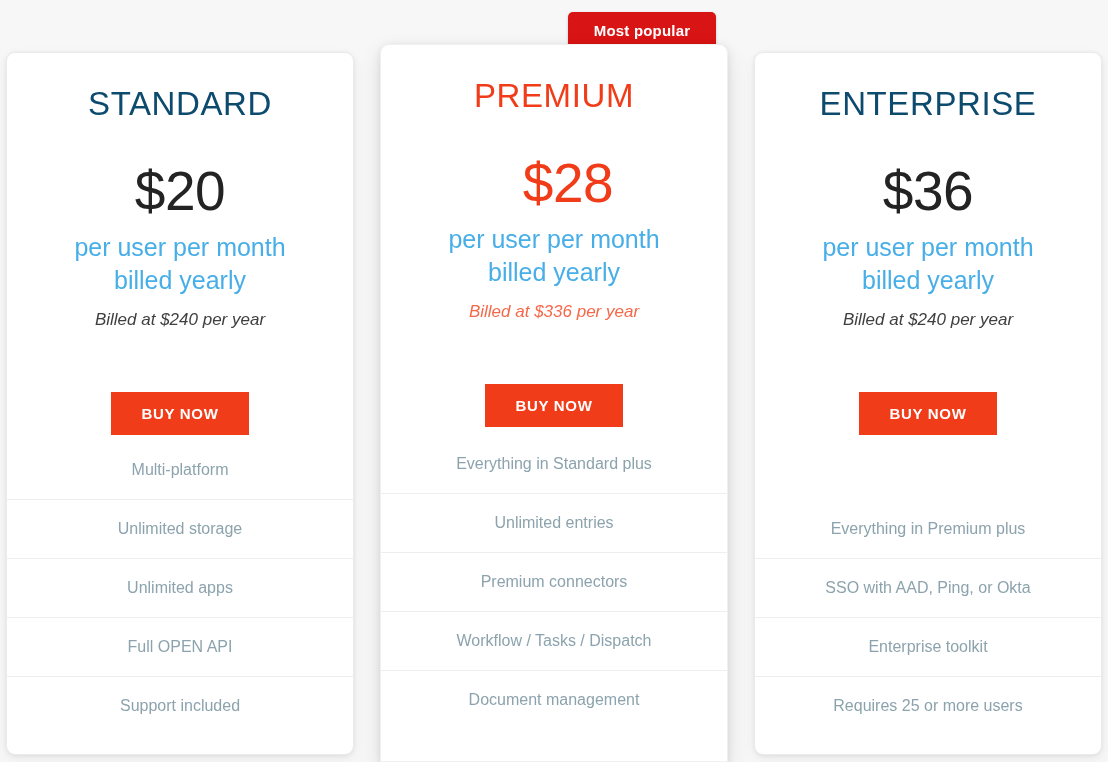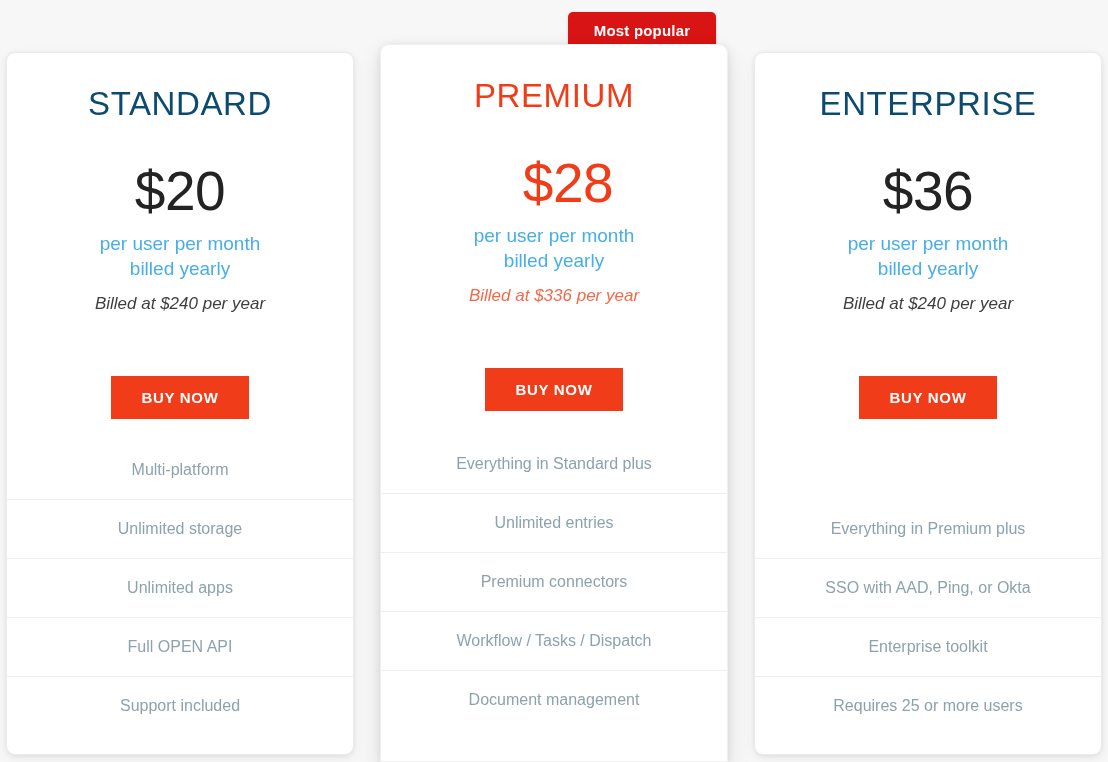--- a/index.html
+++ b/index.html
@@ -101,21 +101,21 @@
     font-weight: normal;
     color: #232323;
     margin: 0;
     line-height: 1;
     padding-top: 42px;
     letter-spacing: -0.5px;
   }
   .card-premium .plan-price { color: #f03c18; padding-left: 28px; }
 
   .plan-cadence {
-    font-size: 19px;
+    font-size: 25px;
     color: #47aee8;
     line-height: 1.32;
     padding-top: 12px;
   }
 
   .plan-billing {
     font-size: 17px;
     color: #3f3f3f;
     padding-top: 13px;
     font-style: italic;

